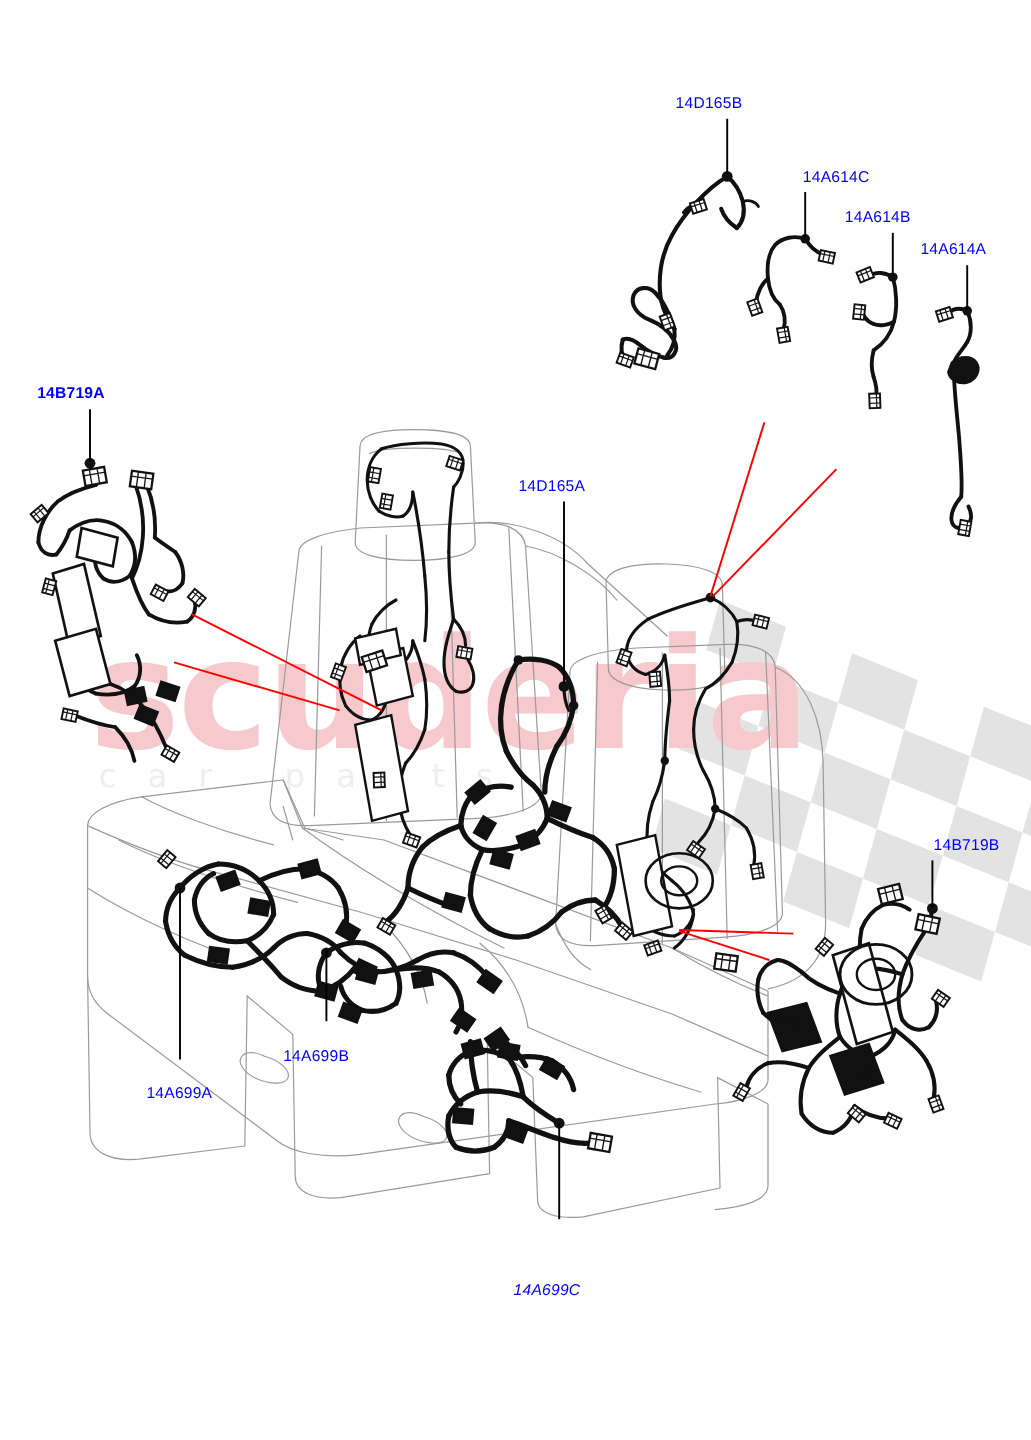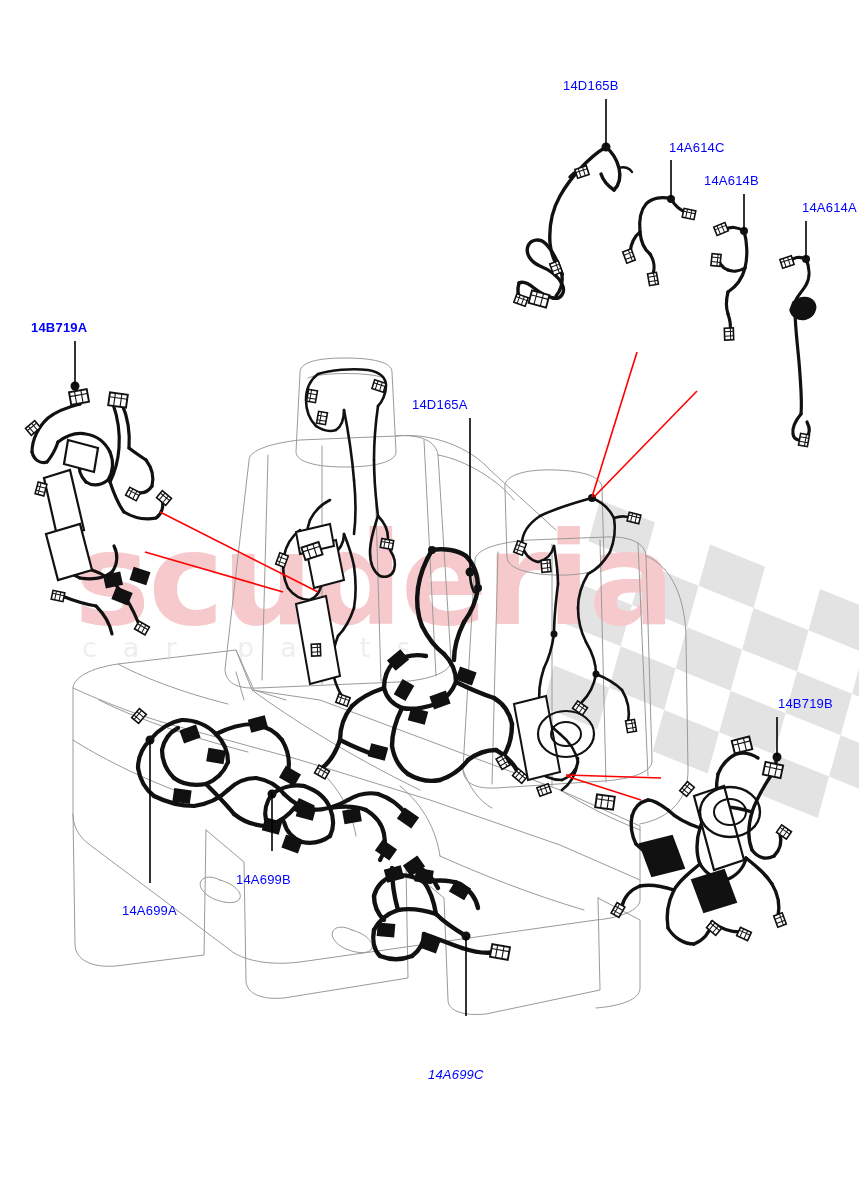--- a/index.html
+++ b/index.html
@@ -529,21 +529,21 @@
       <line x1="637" y1="352" x2="592" y2="497"></line>
       <line x1="697" y1="391" x2="594" y2="497"></line>
       <line x1="661" y1="778" x2="566" y2="775"></line>
       <line x1="641" y1="800" x2="566" y2="776"></line>
     </g>
   </svg>
 
   <div class="lbl" style="left:563px;top:78px;">14D165B</div>
   <div class="lbl" style="left:637px;top:140px;margin-left:32px;">14A614C</div>
   <div class="lbl" style="left:704px;top:173px;">14A614B</div>
-  <div class="lbl" style="left:767px;top:200px;margin-left:35px;">14A614A</div>
+  <div class="lbl" style="left:767px;top:200px;">14A614A</div>
   <div class="lbl" style="left:31px;top:320px;font-weight:bold;">14B719A</div>
-  <div class="lbl" style="left:412px;top:397px;">14D165A</div>
+  <div class="lbl" style="left:432px;top:397px;">14D165A</div>
   <div class="lbl" style="left:740px;top:696px;margin-left:38px;">14B719B</div>
   <div class="lbl" style="left:236px;top:872px;">14A699B</div>
   <div class="lbl" style="left:122px;top:903px;">14A699A</div>
   <div class="lbl" style="left:428px;top:1067px;font-style:italic;">14A699C</div>
 
 </div>
 
 </body></html>

